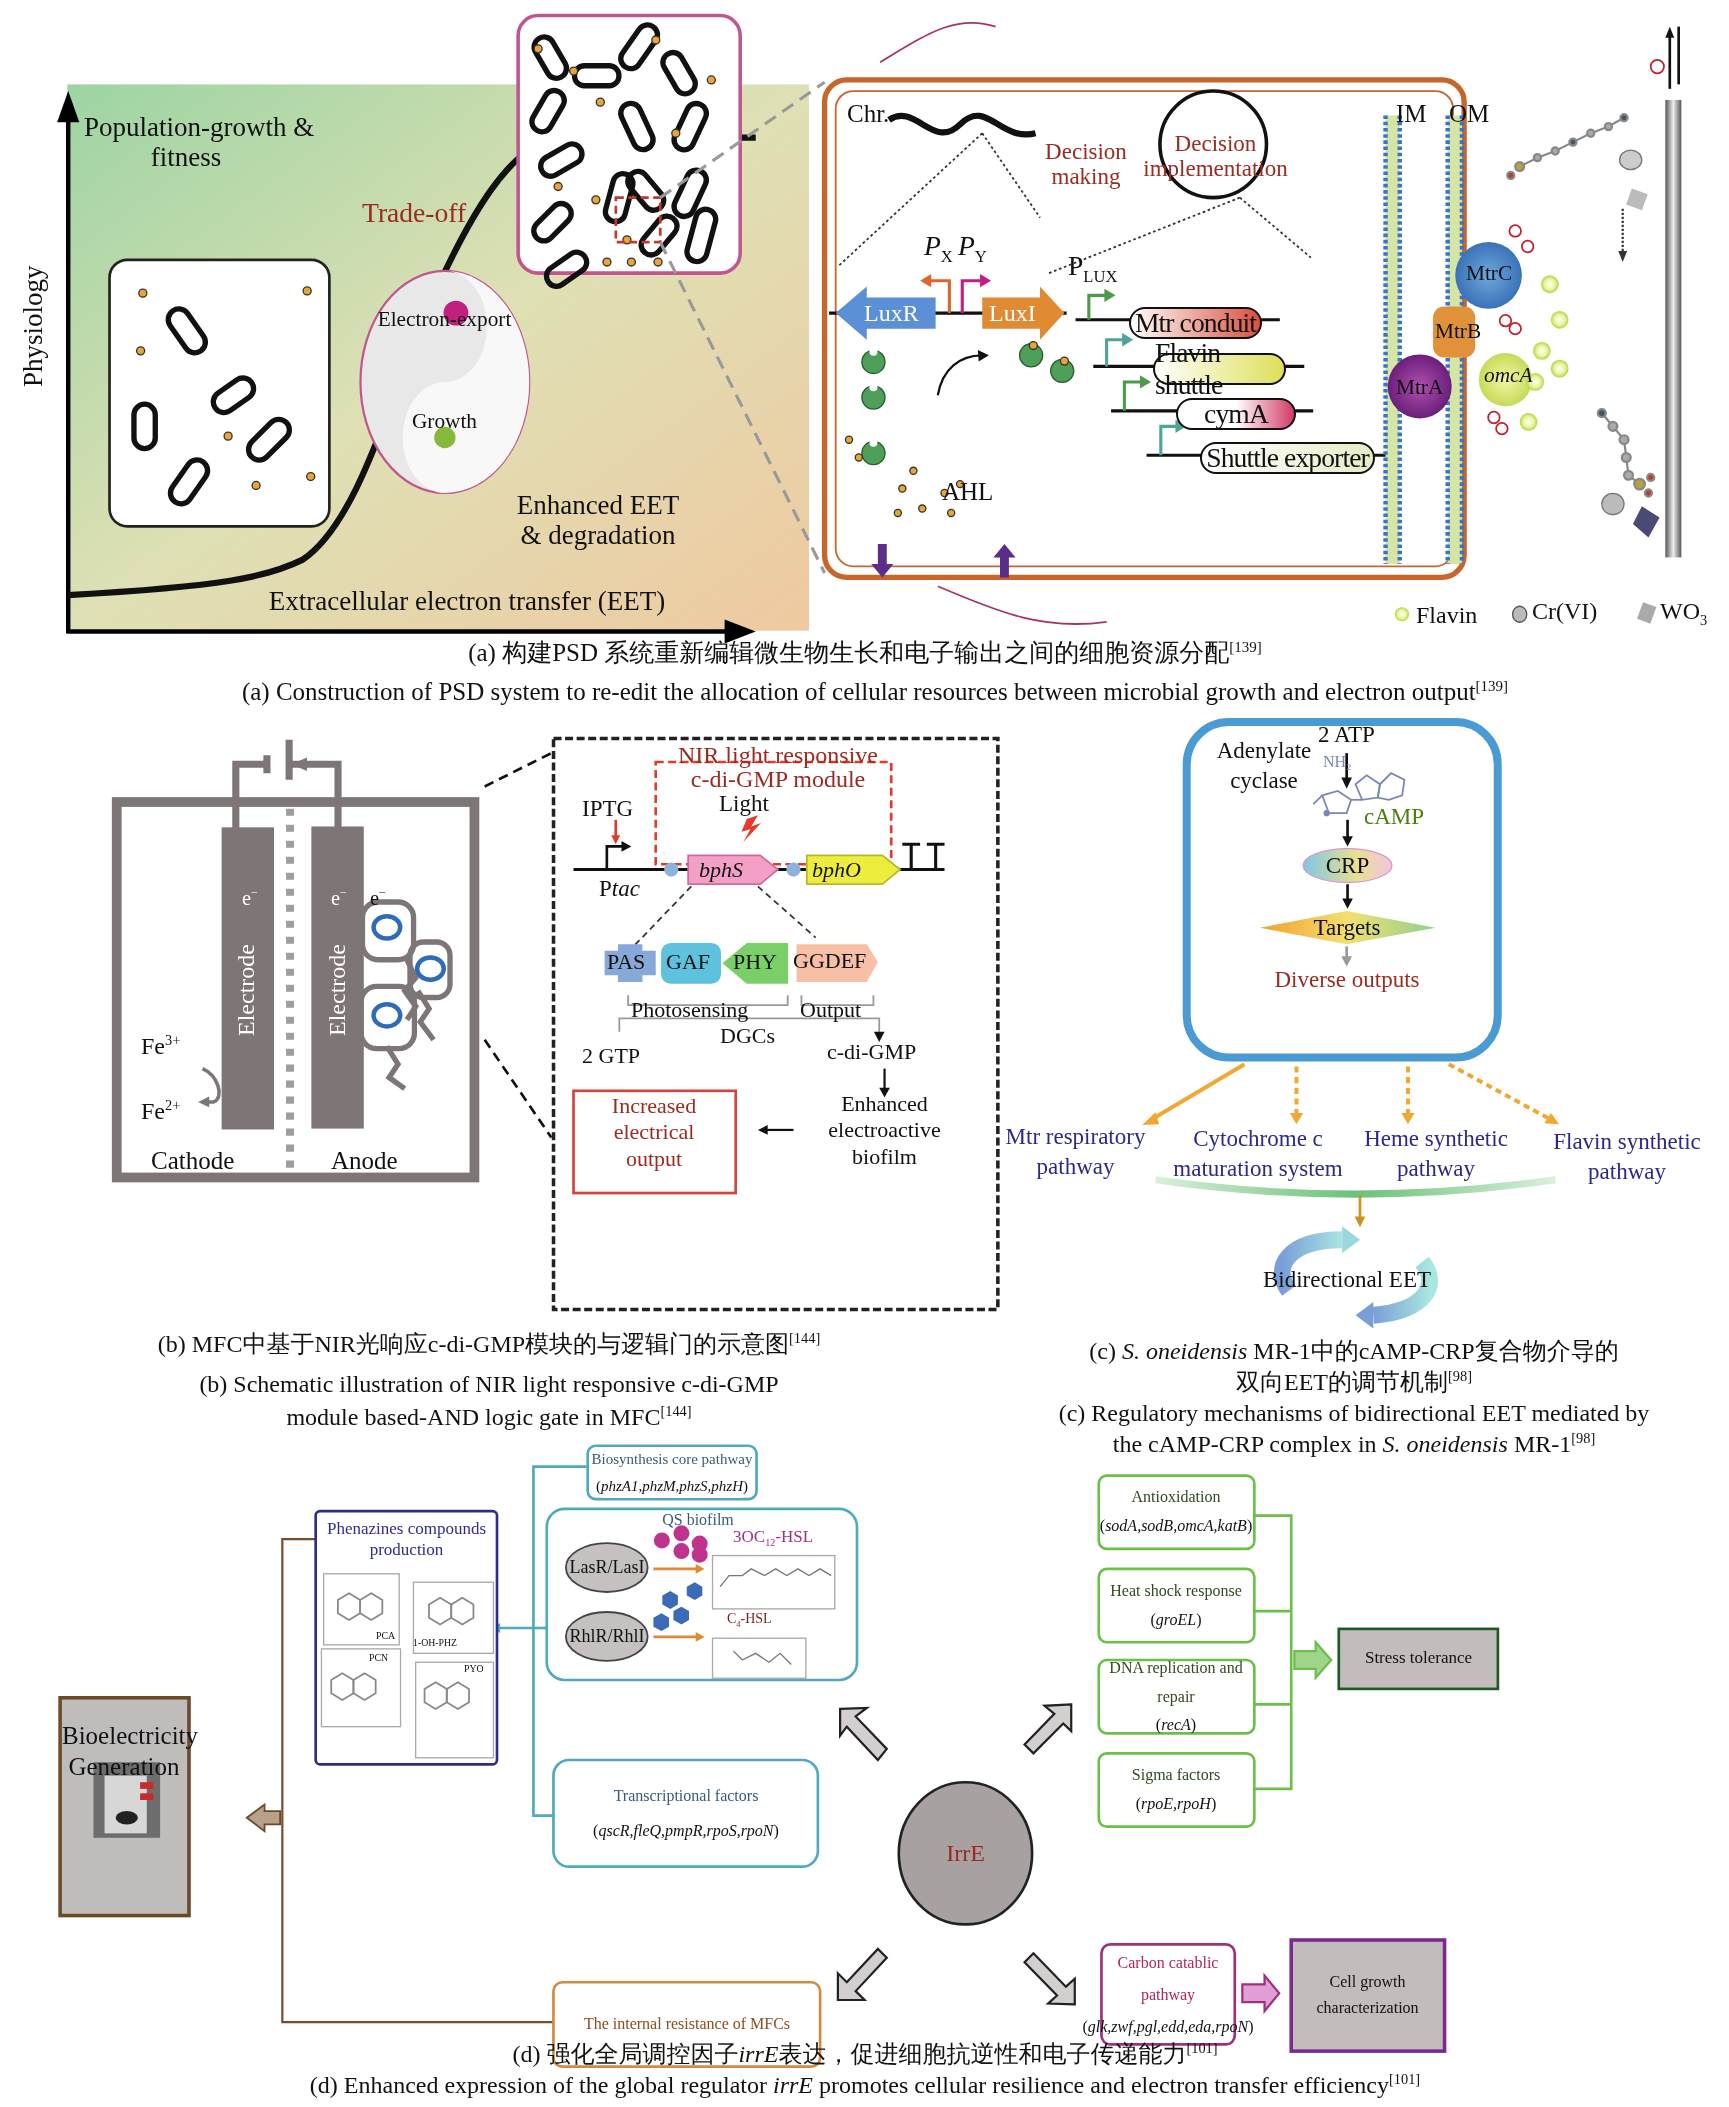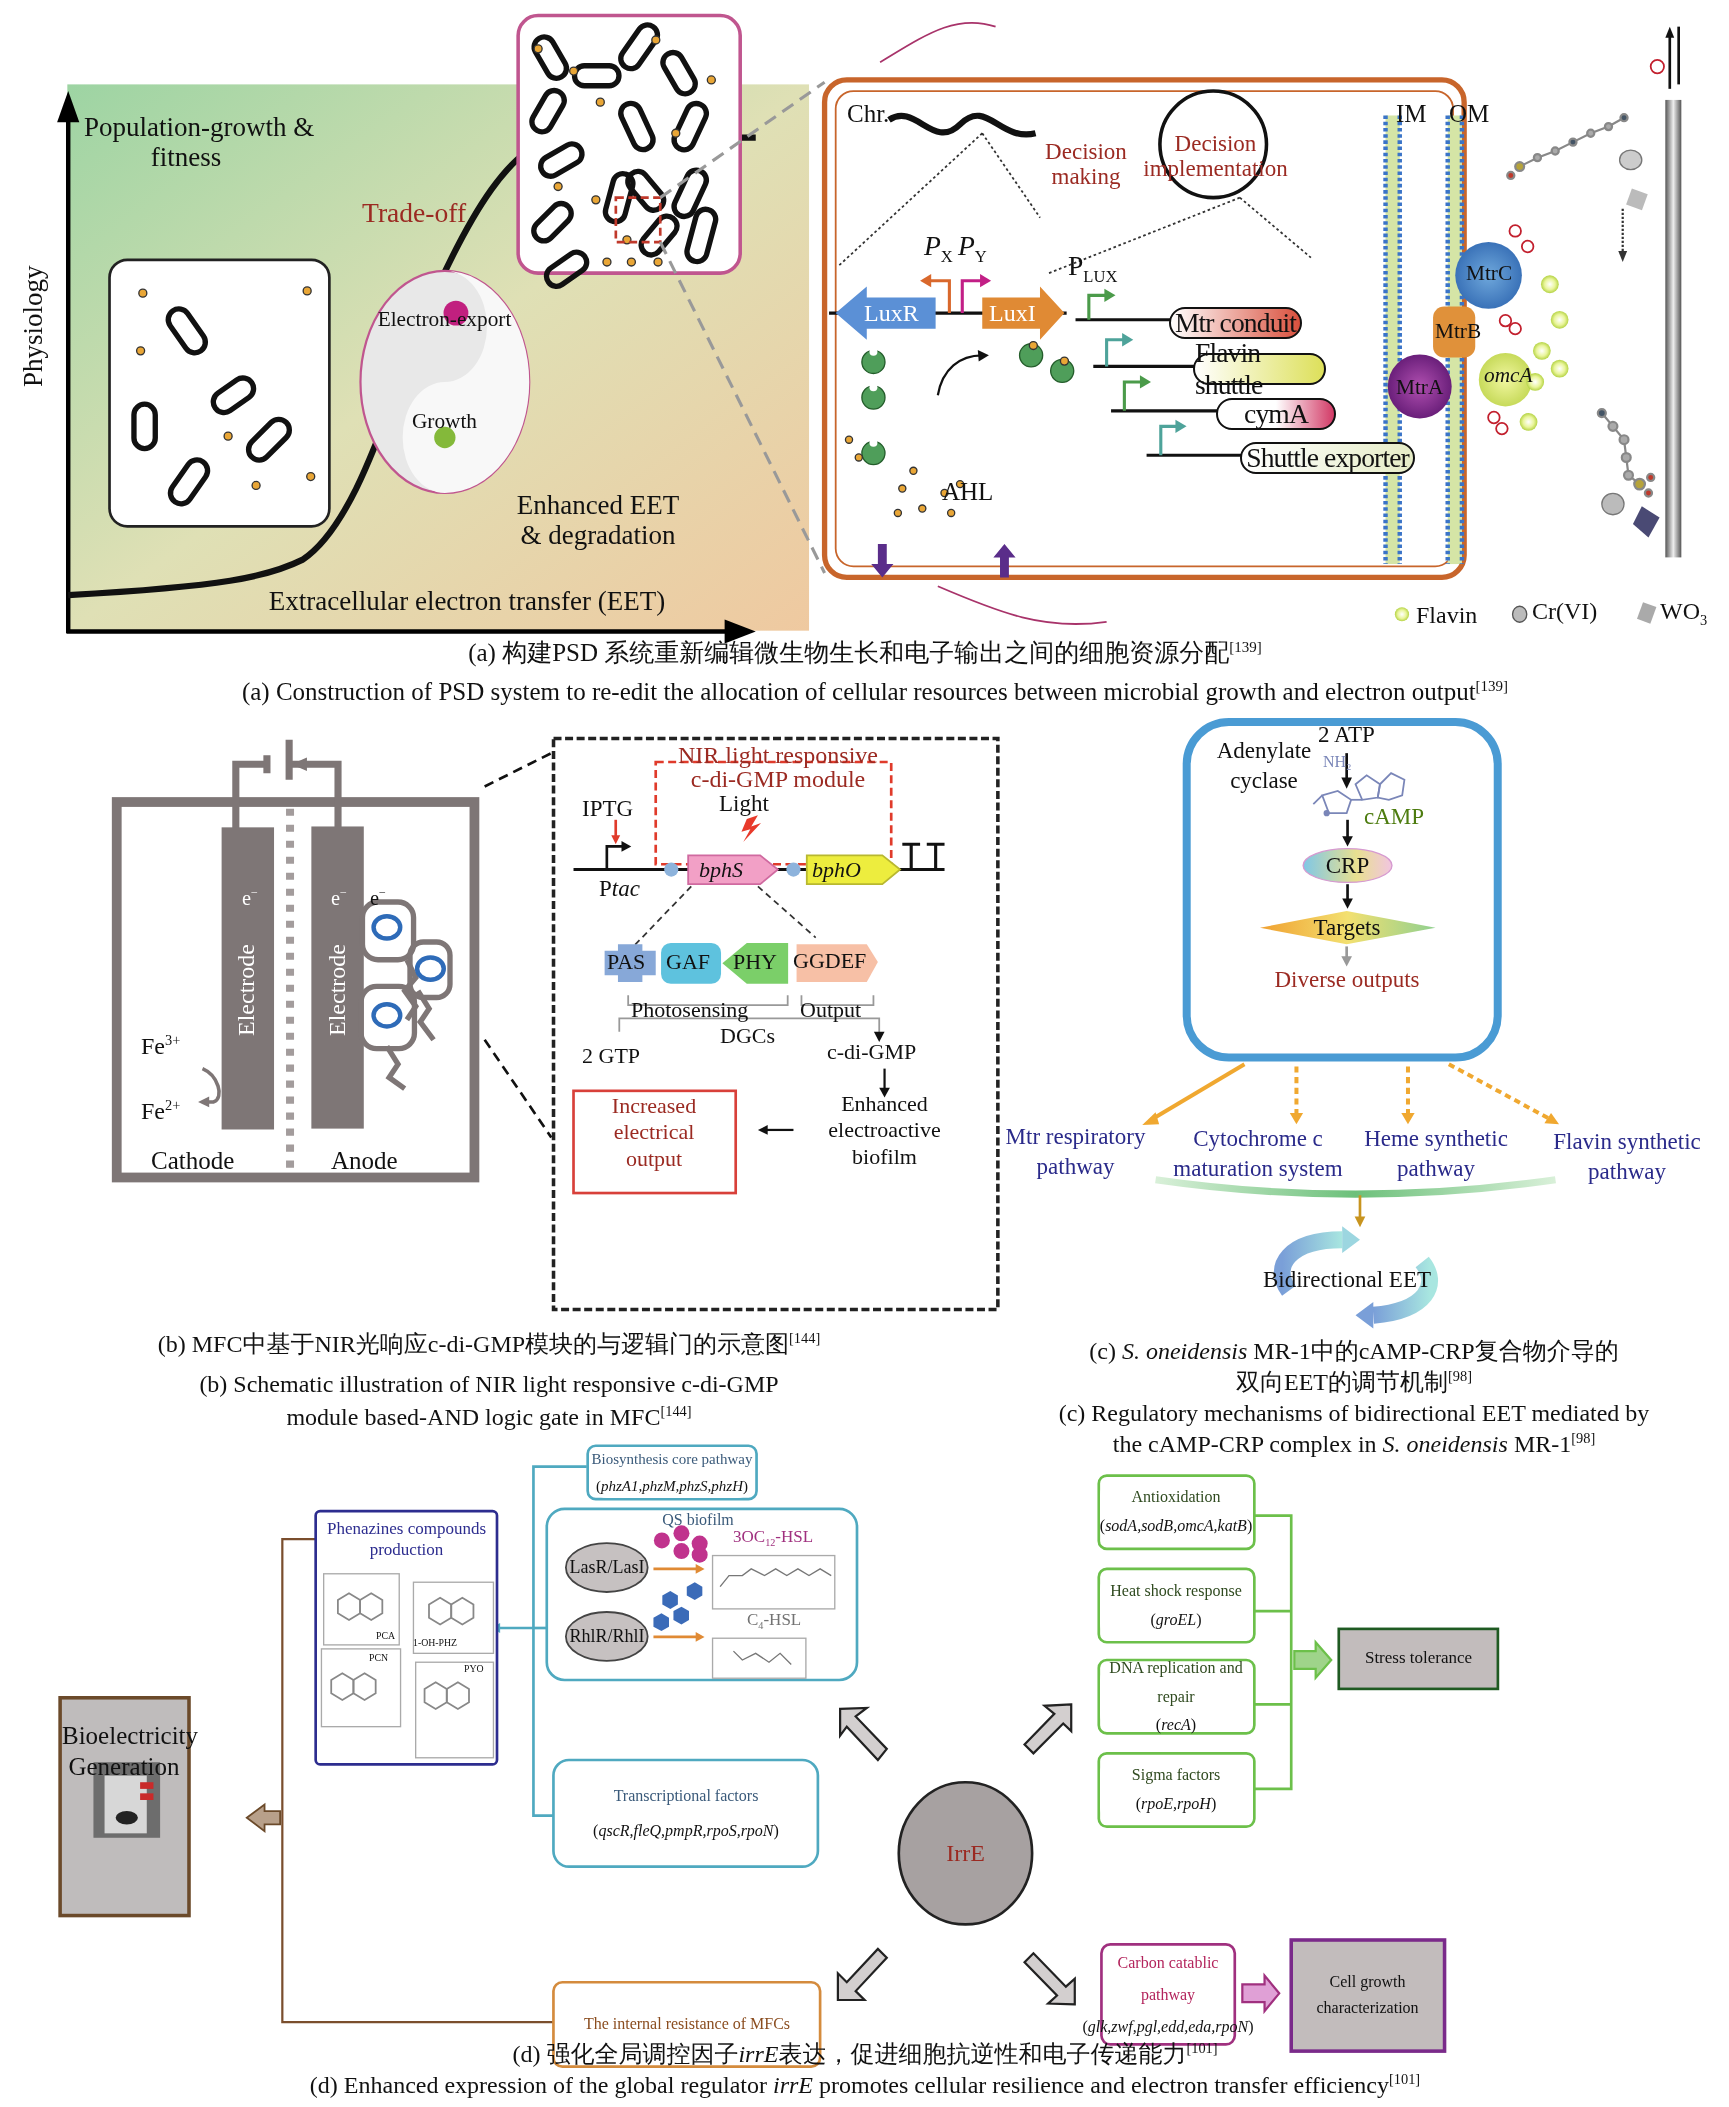--- a/index.html
+++ b/index.html
@@ -3,21 +3,21 @@
 <meta charset="utf-8">
 <style>
   html,body{margin:0;padding:0;background:#fff;}
   body{width:1730px;height:2108px;position:relative;overflow:hidden;font-family:"Liberation Serif","DejaVu Serif",serif;color:#111;}
   .t{position:absolute;white-space:nowrap;line-height:1.1;}
   .c{text-align:center;}
   svg{position:absolute;left:0;top:0;overflow:visible;}
   .caption{position:absolute;left:0;width:1730px;text-align:center;font-size:25px;white-space:nowrap;}
   .sup{font-size:0.6em;vertical-align:super;}
   .sub{font-size:0.6em;vertical-align:sub;}
-  .gene-box{position:absolute;border:2.2px solid #111;border-radius:27px;display:flex;align-items:center;justify-content:center;font-size:27.6px;letter-spacing:-0.9px;margin-left:40px;}
+  .gene-box{position:absolute;border:2.2px solid #111;border-radius:27px;display:flex;align-items:center;justify-content:center;font-size:27.6px;letter-spacing:-0.9px;}
   .rbox{position:absolute;background:#fff;border-radius:18px;display:flex;flex-direction:column;align-items:center;justify-content:center;text-align:center;font-size:17px;line-height:1.7;}
   .it{font-style:italic;}
 </style>
 </head>
 <body>
 
 <div>
   <svg width="1730" height="644" viewBox="0 0 3892 1450">
     <defs>
       <linearGradient id="bgGrad" x1="0" y1="0" x2="1" y2="1">
@@ -626,21 +626,21 @@
   <div class="t" style="left:413px;top:1638px;font-size:9.8px;">1-OH-PHZ</div>
   <div class="t" style="left:369px;top:1653px;font-size:9.8px;">PCN</div>
   <div class="t" style="left:464px;top:1664px;font-size:9.8px;">PYO</div>
 
   <div class="rbox" style="left:589px;top:1447px;width:166px;height:51px;color:#3a5a7a;font-size:15px;line-height:1.8;">
     <div>Biosynthesis core pathway</div>
     <div style="color:#111;">(<span class="it">phzA1,phzM,phzS,phzH</span>)</div>
   </div>
   <div class="t c" style="left:636px;top:1511px;width:124px;font-size:16px;color:#3a5a7a;">QS biofilm</div>
   <div class="t" style="left:733px;top:1528px;font-size:17px;color:#a0307f;"><span>3OC</span><span class="sub">12</span><span>-HSL</span></div>
-  <div class="t" style="left:727px;top:1611px;font-size:17px;color:#737373;margin-left:20px;"><span>C</span><span class="sub">4</span><span>-HSL</span></div>
+  <div class="t" style="left:727px;top:1611px;font-size:14px;color:#7f1d1d;"><span>C</span><span class="sub">4</span><span>-HSL</span></div>
   <div class="t c" style="left:566px;top:1558px;width:82px;font-size:18px;">LasR/LasI</div>
   <div class="t c" style="left:566px;top:1627px;width:82px;font-size:18px;">RhlR/RhlI</div>
 
   <div class="rbox" style="left:556px;top:1762px;width:260px;height:102px;color:#3a5a7a;font-size:16px;line-height:2.2;">
     <div>Transcriptional factors</div>
     <div style="color:#111;">(<span class="it">qscR,fleQ,pmpR,rpoS,rpoN</span>)</div>
   </div>
   <div class="rbox" style="left:556px;top:1984px;width:262px;height:80px;color:#8b4d1f;font-size:16px;">The internal resistance of MFCs</div>
 
   <div class="t c" style="left:899px;top:1840px;width:133px;font-size:24px;color:#9b2a22;">IrrE</div>

